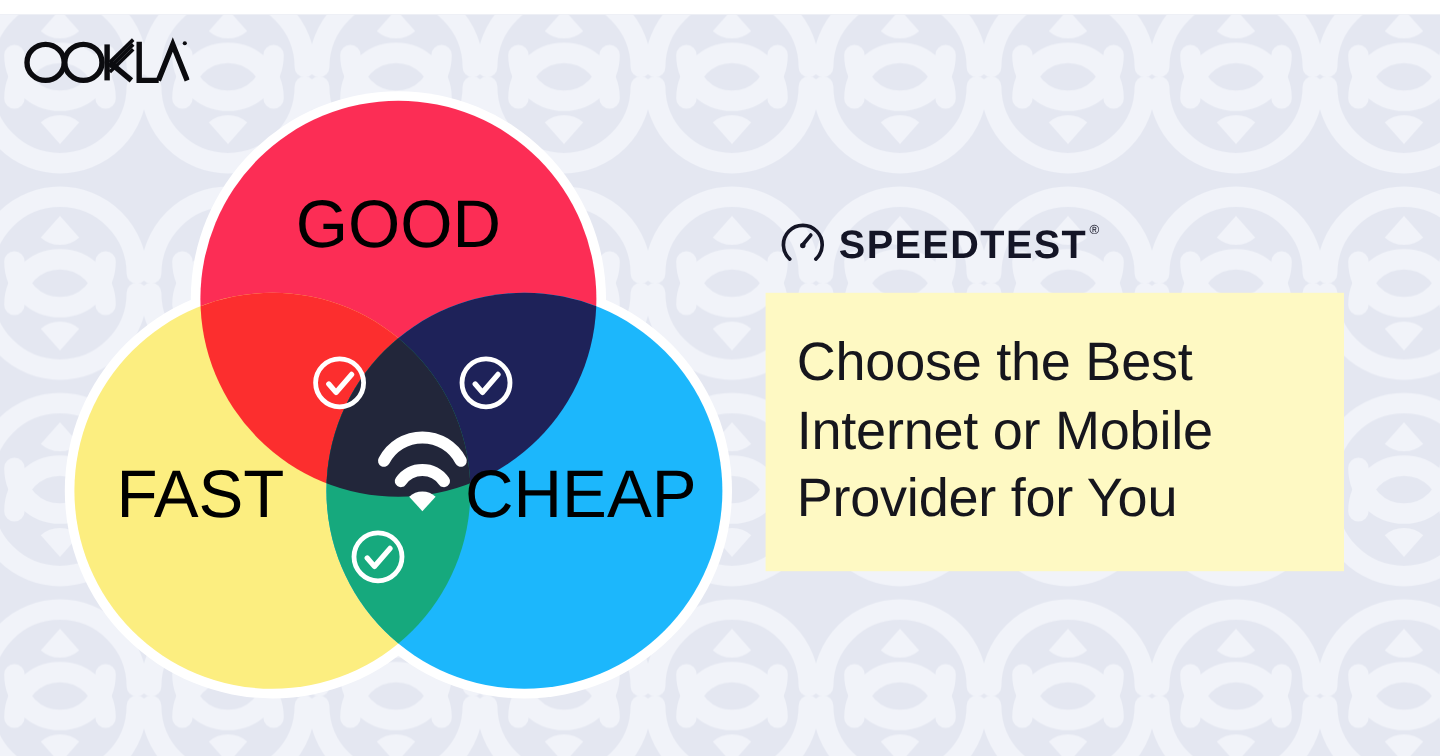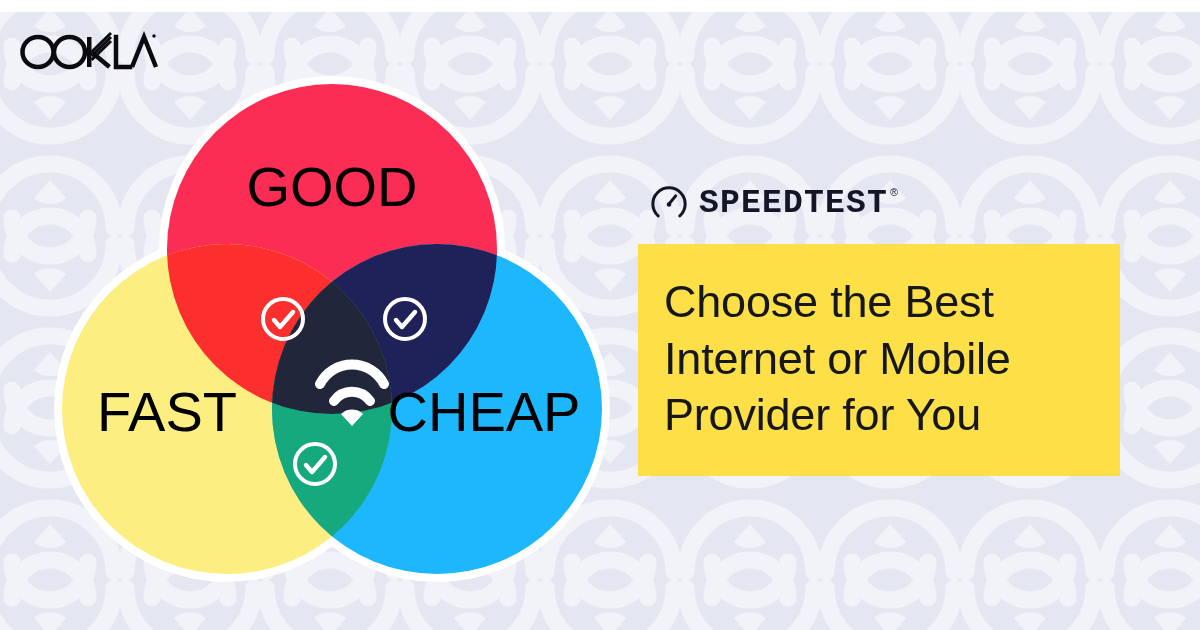--- a/index.html
+++ b/index.html
@@ -53,40 +53,40 @@
     width: 482px;
   }
   #speedtest-lockup {
     display: flex;
     align-items: center;
     height: 46px;
     margin-left: 12px;
   }
   #speedtest-gauge { flex: 0 0 auto; }
   .st-word {
-    font-family: Liberation Mono, monospace;
+    font-family: Liberation Sans, sans-serif;
     font-weight: bold;
     font-size: 33px;
     letter-spacing: 1.2px;
     color: #141526;
     margin-left: 11px;
     line-height: 1;
   }
   .st-reg {
     font-size: 11px;
     color: #141526;
     align-self: flex-start;
     margin-top: 6px;
     margin-left: 2px;
     font-family: "Liberation Sans", sans-serif;
   }
 
   #headline-box {
     margin-top: 18px;
-    background: #fde047;
+    background: #fef9c3;
     width: 482px;
     box-sizing: border-box;
     padding: 30px 26px 32px 26px;
   }
   #headline {
     margin: 0;
     font-family: "Liberation Sans", sans-serif;
     font-weight: 300;
     font-size: 45px;
     line-height: 1.26;

